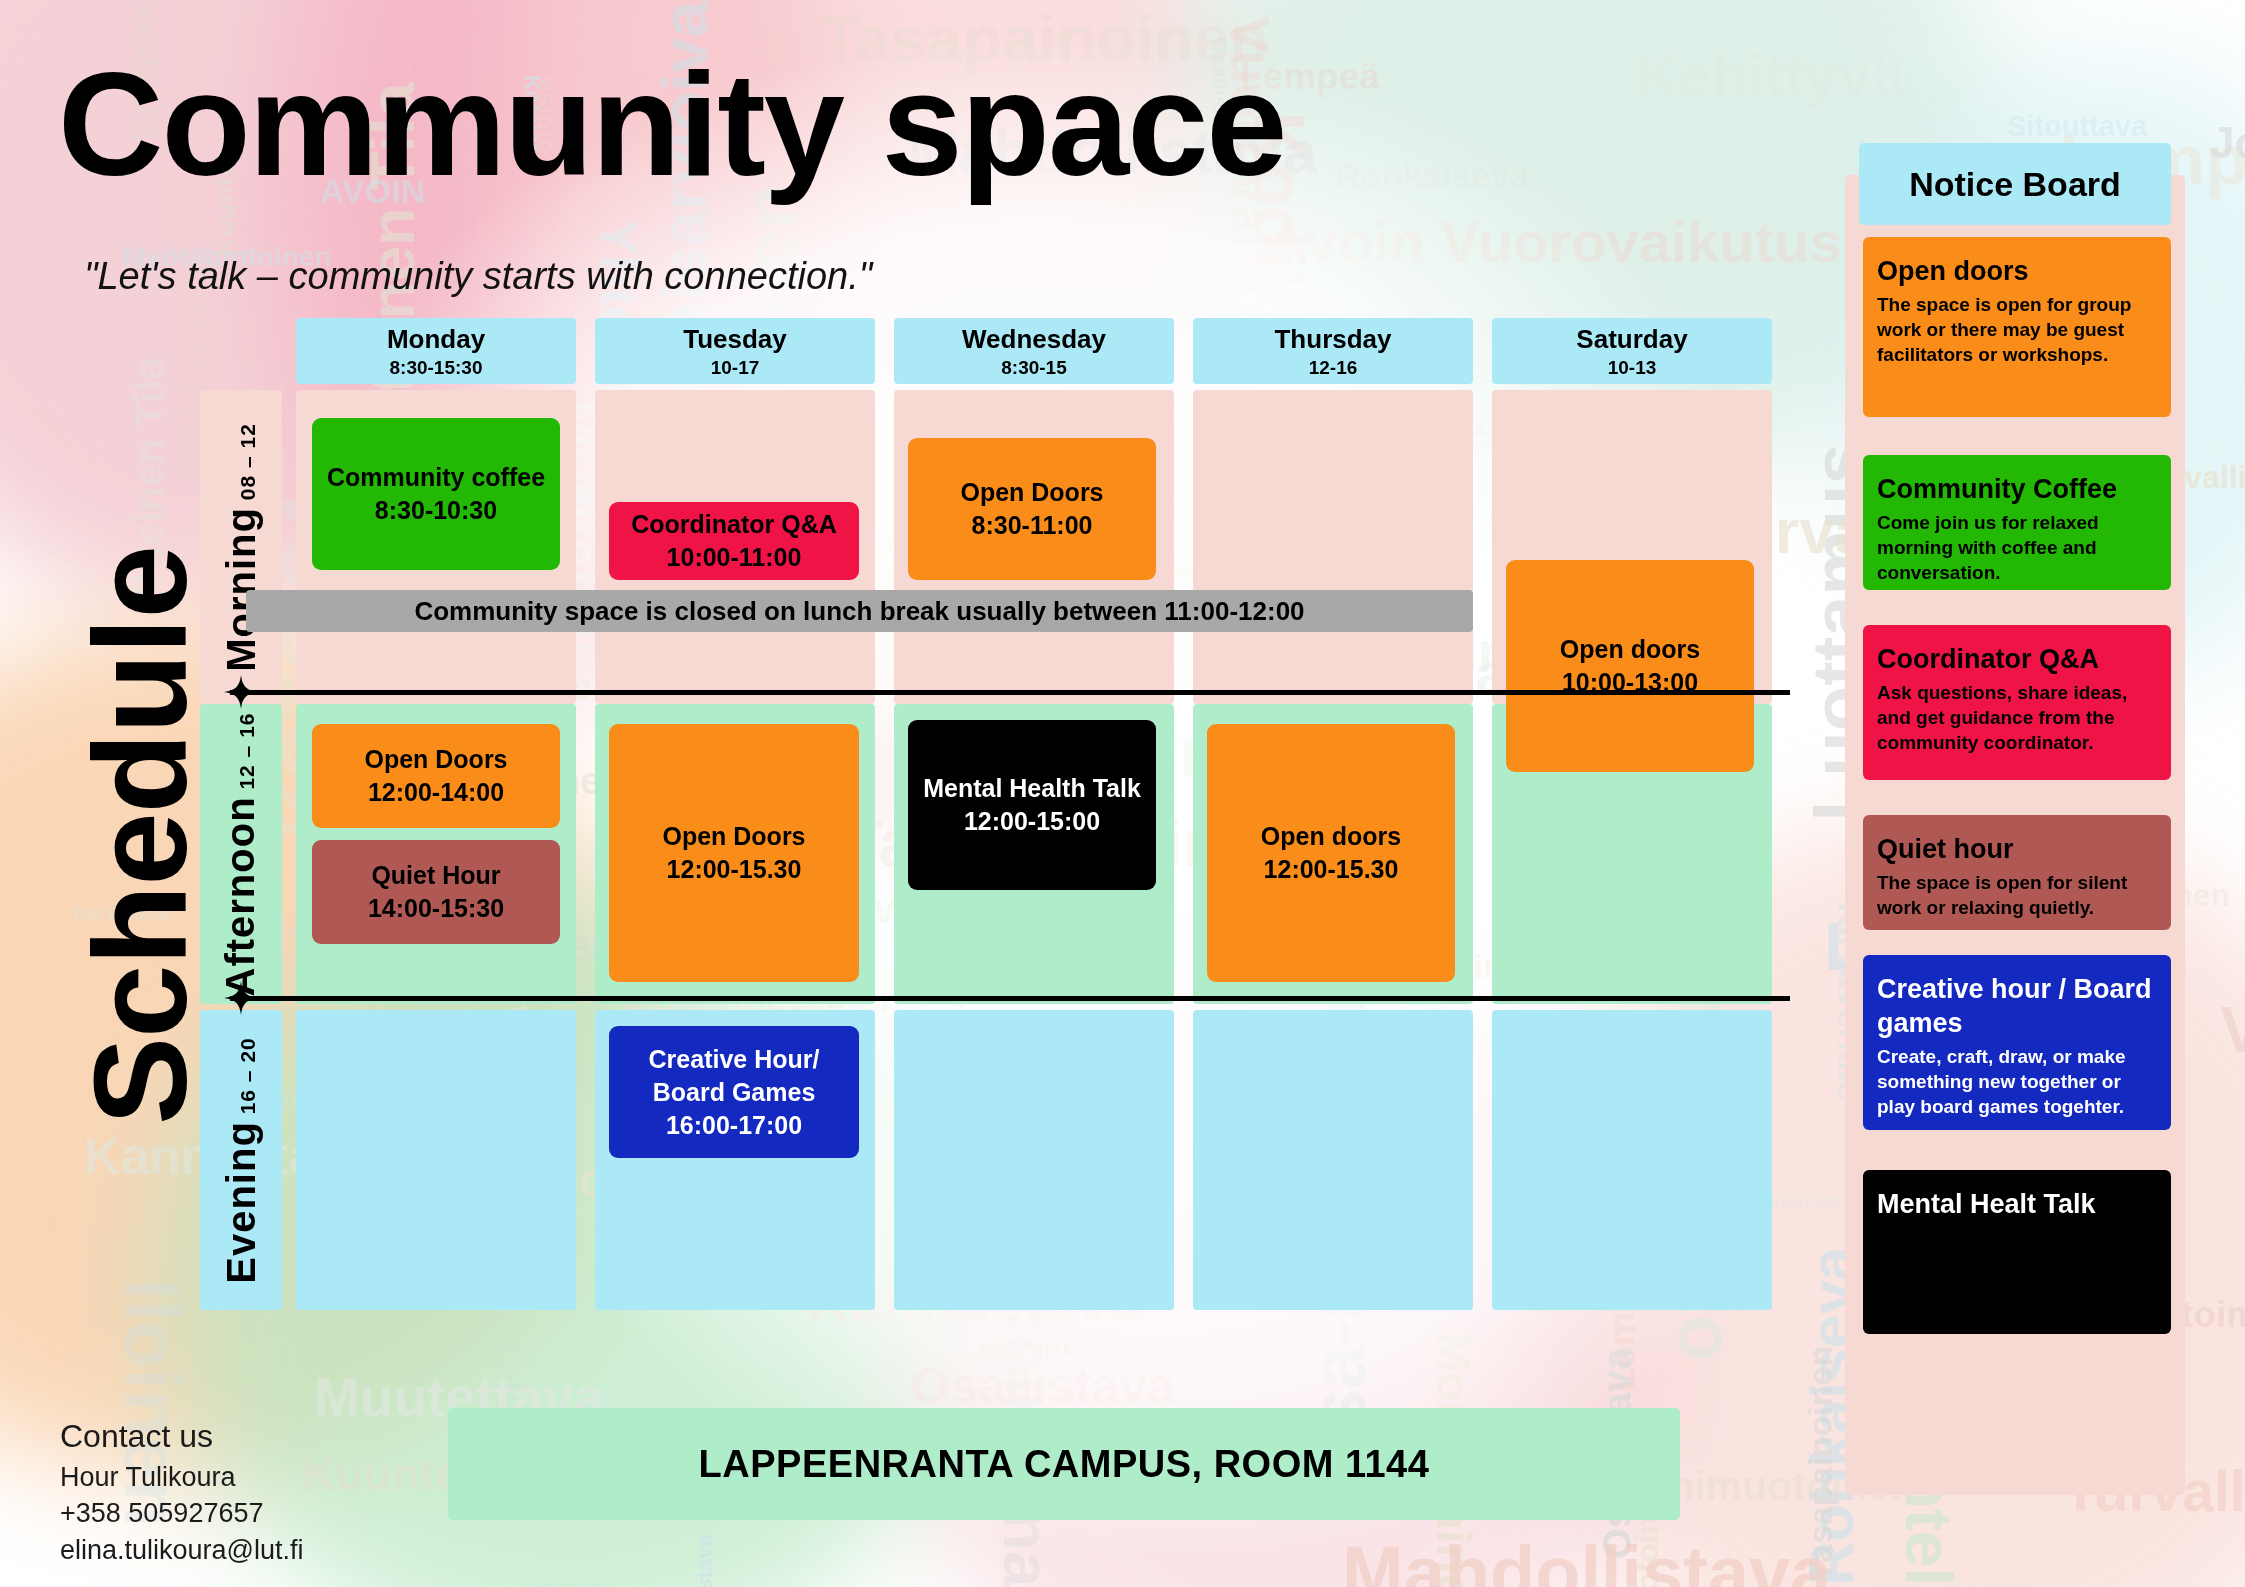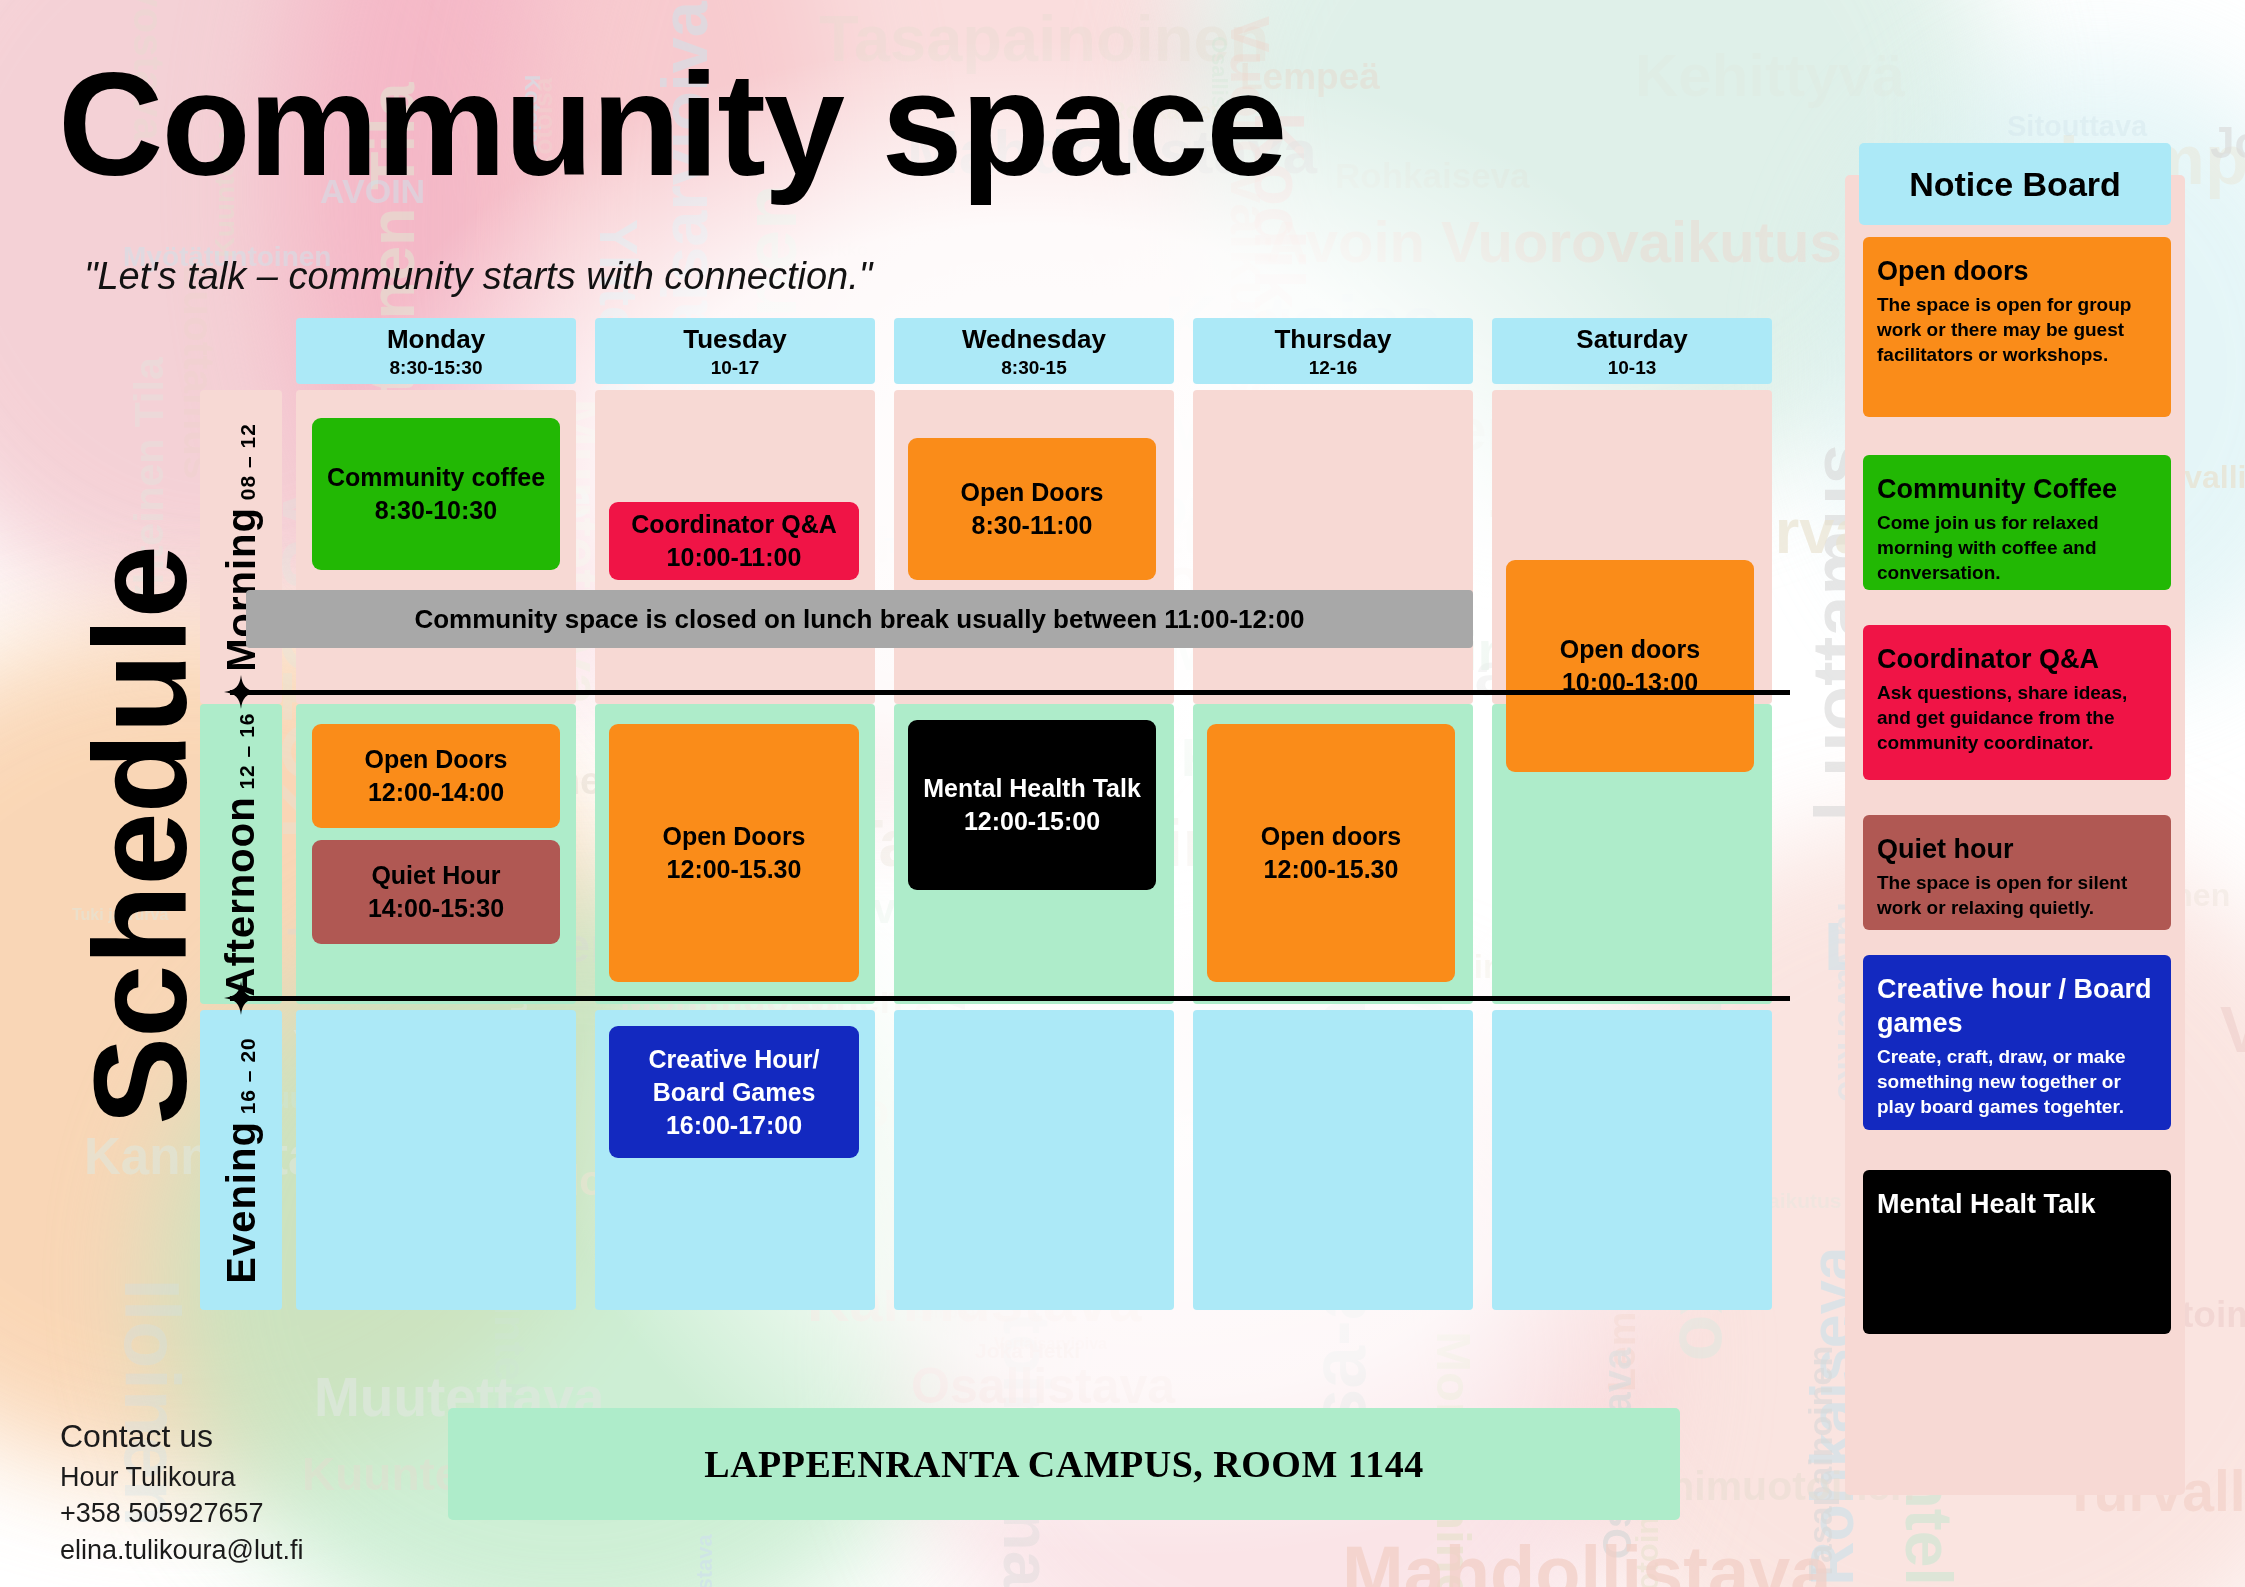--- a/index.html
+++ b/index.html
@@ -216,21 +216,20 @@
     height: 112px;
     background: #aeecca;
     border-radius: 5px;
     display: flex;
     align-items: center;
     justify-content: center;
     font-size: 38px;
     font-weight: 700;
     letter-spacing: 0.5px;
     color: #000;
-    font-family: Liberation Serif, serif;
   }
 
   #contact {
     position: absolute;
     left: 60px;
     top: 1418px;
     color: #1b1b1b;
   }
   #contact .c-head { font-size: 32px; margin-bottom: 4px; }
   #contact .c-line { font-size: 27px; line-height: 1.35; }
@@ -457,21 +456,21 @@
         <span class="ev-time">12:00-15:00</span>
       </div>
       <div class="event" style="left: 1007px; top: 406px; width: 248px; height: 258px; background: rgb(250, 140, 25); color: rgb(0, 0, 0); z-index: 5;">
         <span class="ev-title">Open doors</span>
         <span class="ev-time">12:00-15.30</span>
       </div>
       <div class="event" style="left: 409px; top: 708px; width: 250px; height: 132px; background: rgb(19, 41, 192); color: rgb(255, 255, 255); z-index: 5;">
         <span class="ev-title">Creative Hour/ Board Games</span>
         <span class="ev-time">16:00-17:00</span>
       </div>
-      <div class="lunch-bar" style="left: 46px; top: 272px; width: 1227px; height: 58px;">Community space is closed on lunch break usually between 11:00-12:00</div>
+      <div class="lunch-bar" style="left: 46px; top: 272px; width: 1227px; height: 42px;">Community space is closed on lunch break usually between 11:00-12:00</div>
       <div class="divider" style="left: 30px; top: 372px; width: 1560px;"></div>
       <div class="sparkle" style="left: 24px; top: 357px;"><svg viewBox="0 0 40 40" width="34" height="34" aria-hidden="true">
           <path d="M20 0 C21.6 13.4 26.6 18.4 40 20 C26.6 21.6 21.6 26.6 20 40 C18.4 26.6 13.4 21.6 0 20 C13.4 18.4 18.4 13.4 20 0 Z" fill="#000"></path>
         </svg></div>
       <div class="divider" style="left: 30px; top: 678px; width: 1560px;"></div>
       <div class="sparkle" style="left: 24px; top: 663px;"><svg viewBox="0 0 40 40" width="34" height="34" aria-hidden="true">
           <path d="M20 0 C21.6 13.4 26.6 18.4 40 20 C26.6 21.6 21.6 26.6 20 40 C18.4 26.6 13.4 21.6 0 20 C13.4 18.4 18.4 13.4 20 0 Z" fill="#000"></path>
         </svg></div>
     </div>
 

